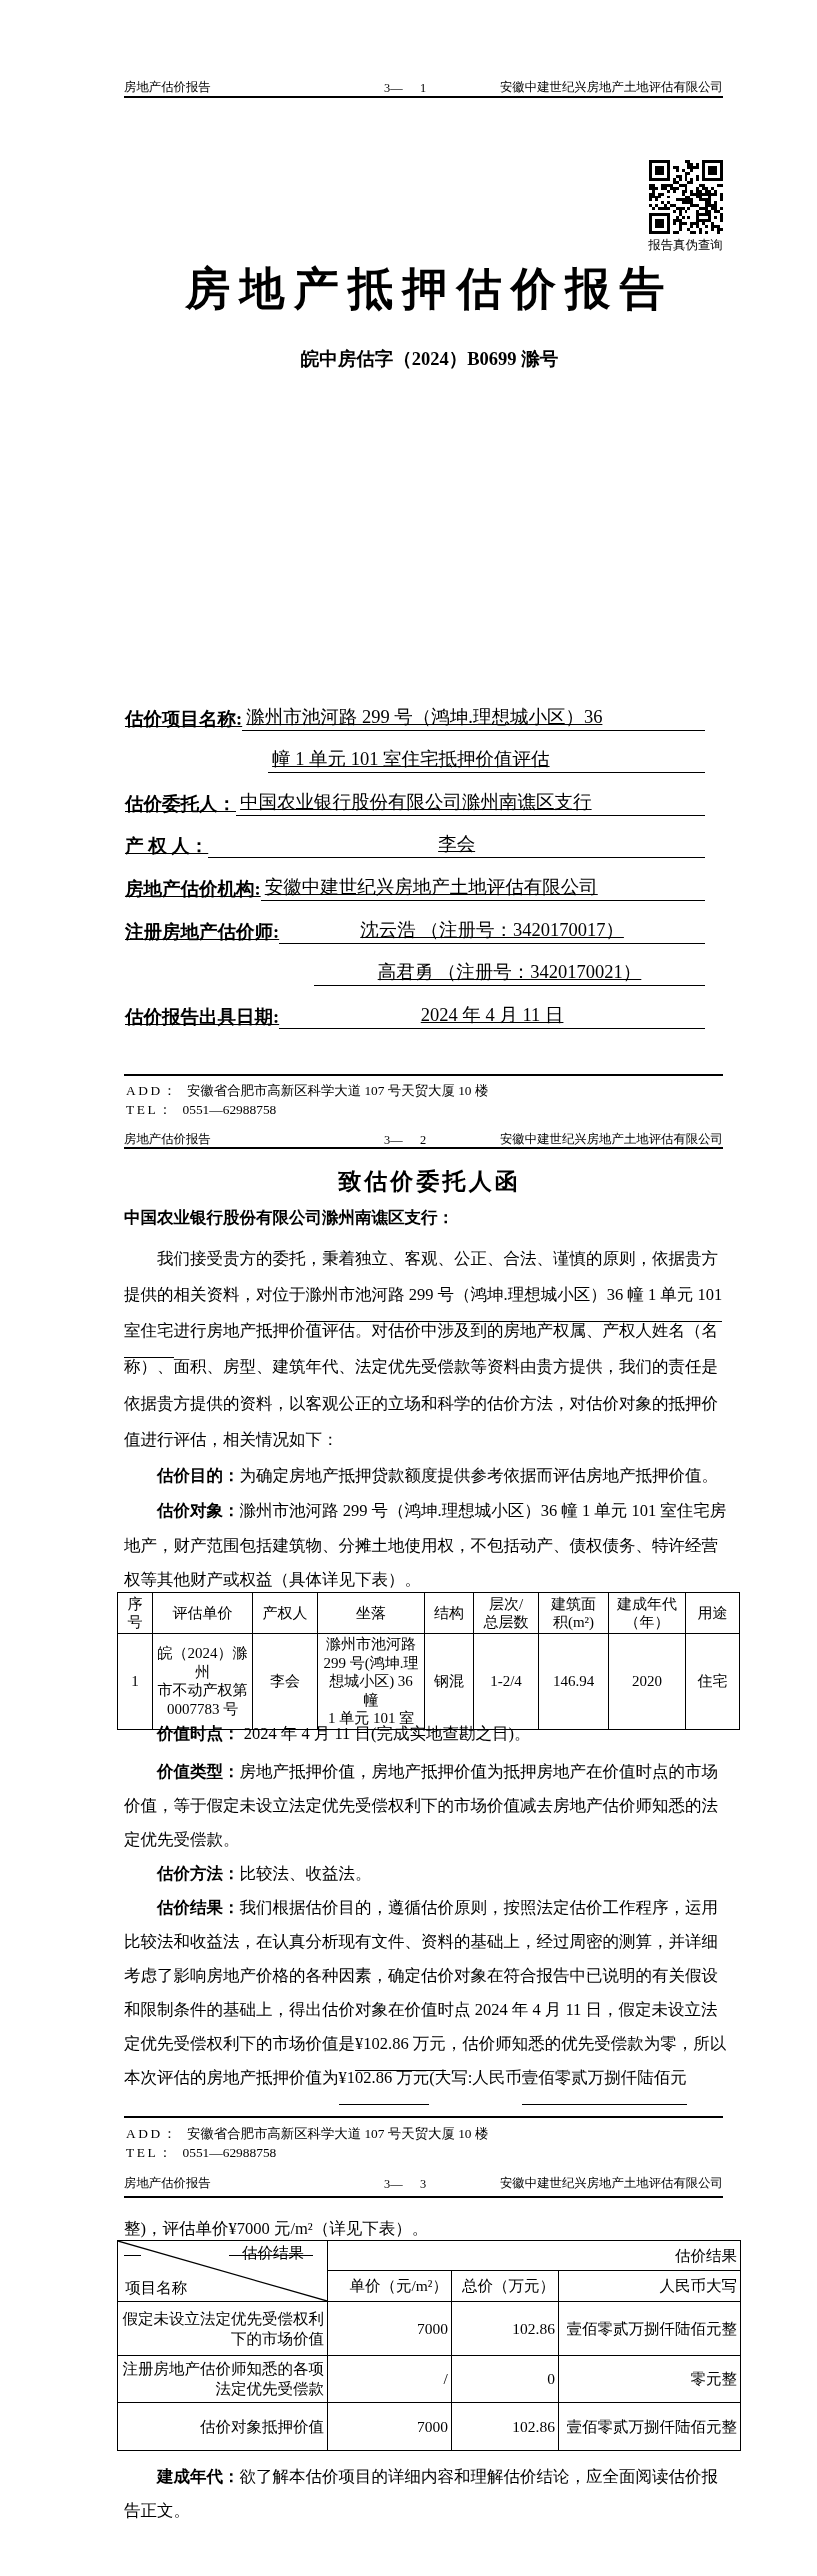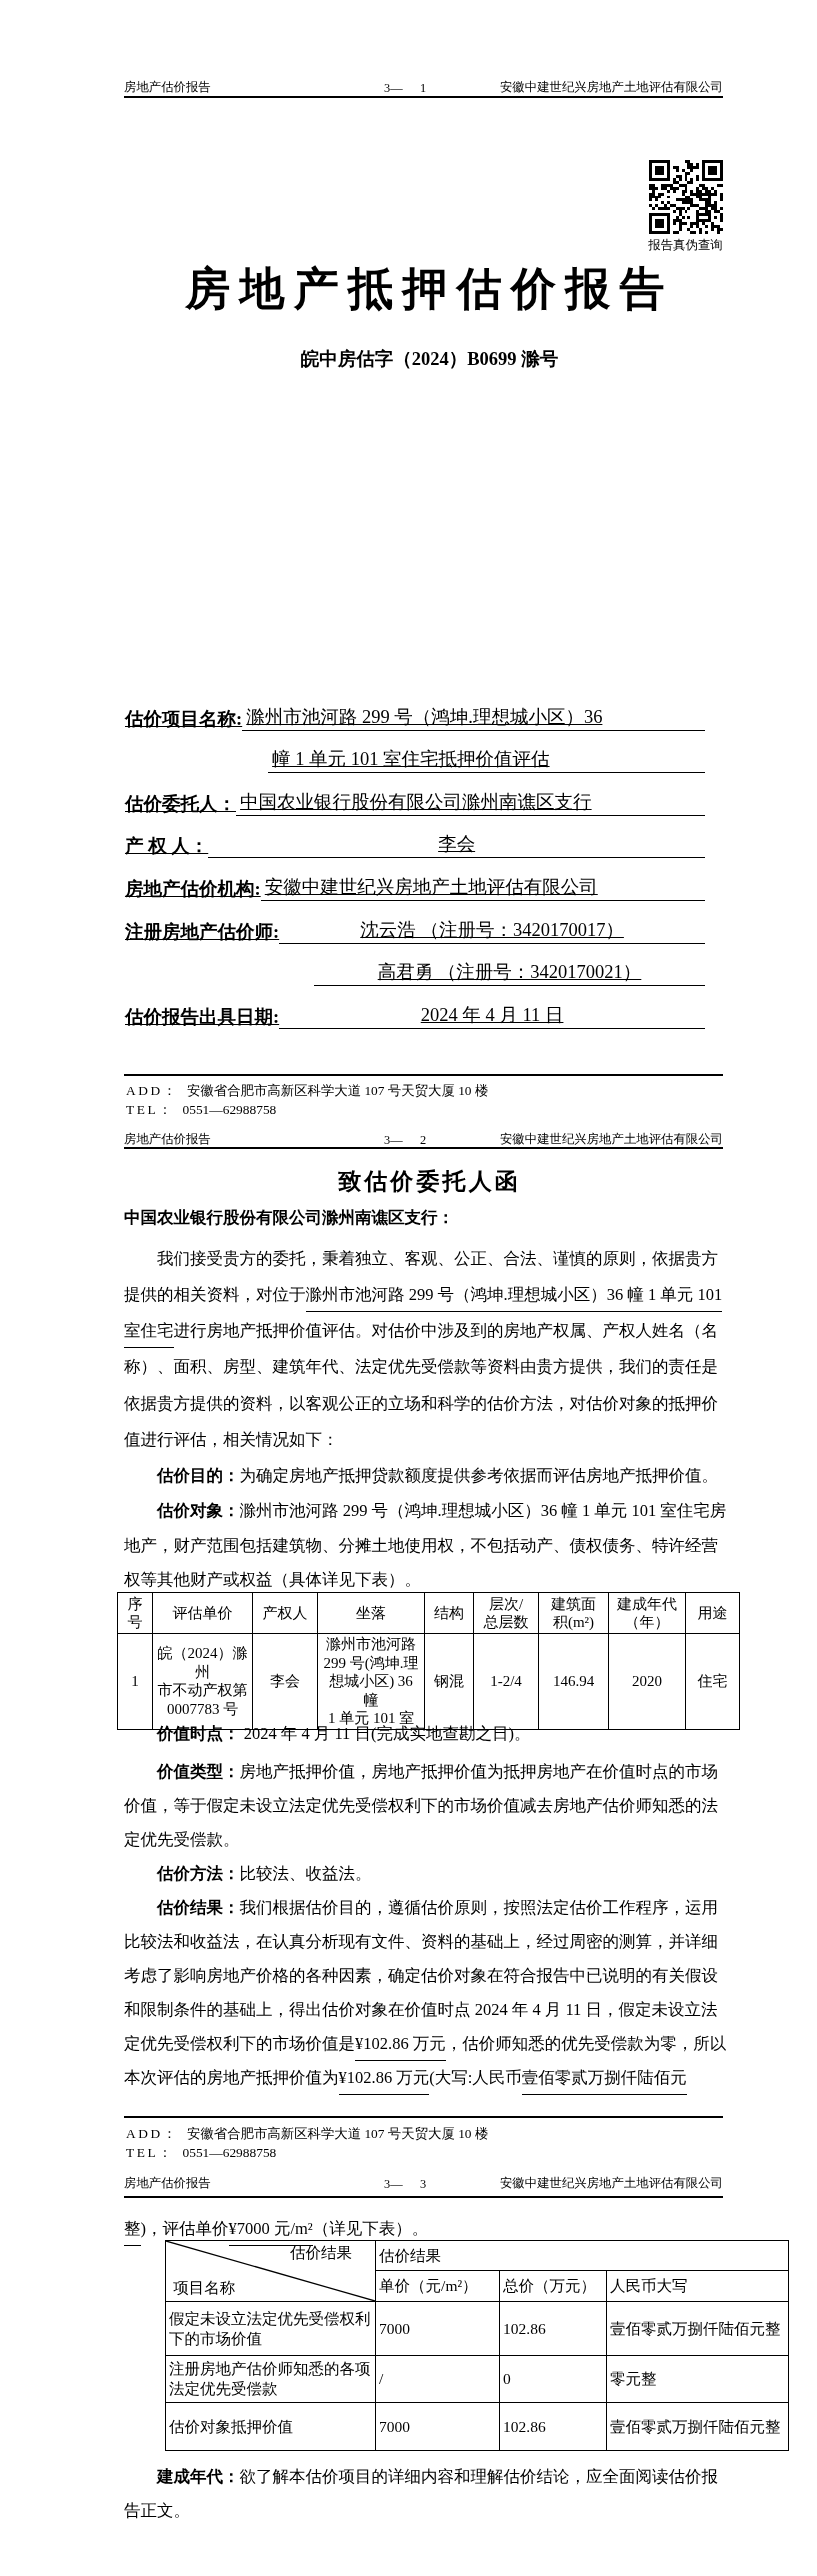--- a/index.html
+++ b/index.html
@@ -28,29 +28,29 @@
   .ctr{text-align:center;}
   .v-ind1{margin-left:143px;}
   .v-ind2{margin-left:189px;}
   
   .h2{position:absolute;left:124px;top:1166px;width:611px;margin:0;text-align:center;
       font-size:23px;font-weight:bold;letter-spacing:3.1px;}
   .ln{position:absolute;left:124px;width:611px;font-size:16.5px;line-height:23px;white-space:nowrap;}
   .ind{text-indent:33px;}
   .salut{font-weight:bold;}
   .b{font-weight:bold;}
-  .u{border-bottom:1.5px solid #000;padding-bottom:7px;text-align:right;}
+  .u{border-bottom:1.5px solid #000;padding-bottom:17px;text-align:right;}
   
   table{border-collapse:collapse;table-layout:fixed;}
   .t2{position:absolute;left:117px;top:1592px;width:622px;font-size:15px;text-align:center;}
   .t2 th,.t2 td{border:1.3px solid #000;font-weight:normal;vertical-align:middle;
                 line-height:18.5px;padding:1px 2.1px;}
   .t2 tr:nth-child(1){height:41px;}
   .t2 tr:nth-child(2){height:80px;}
-  .t3{position:absolute;left:117px;top:2240px;width:622px;font-size:15.5px;text-align:left;margin-left:48px;}
+  .t3{position:absolute;left:117px;top:2240px;width:622px;font-size:15.5px;text-align:right;}
   .t3 th,.t3 td{border:1.3px solid #000;font-weight:normal;vertical-align:middle;
                 line-height:19.6px;padding:1px 3.1px;}
   .t3 tr:nth-child(1){height:30px;}
   .t3 tr:nth-child(2){height:31px;}
   .t3 tr:nth-child(3){height:54px;}
   .t3 tr:nth-child(4){height:47px;}
   .t3 tr:nth-child(5){height:48px;}
   .pre{white-space:pre-line;}
   .diag{position:relative;padding:0;}
   .diag svg{position:absolute;left:0;top:0;width:100%;height:100%;}

